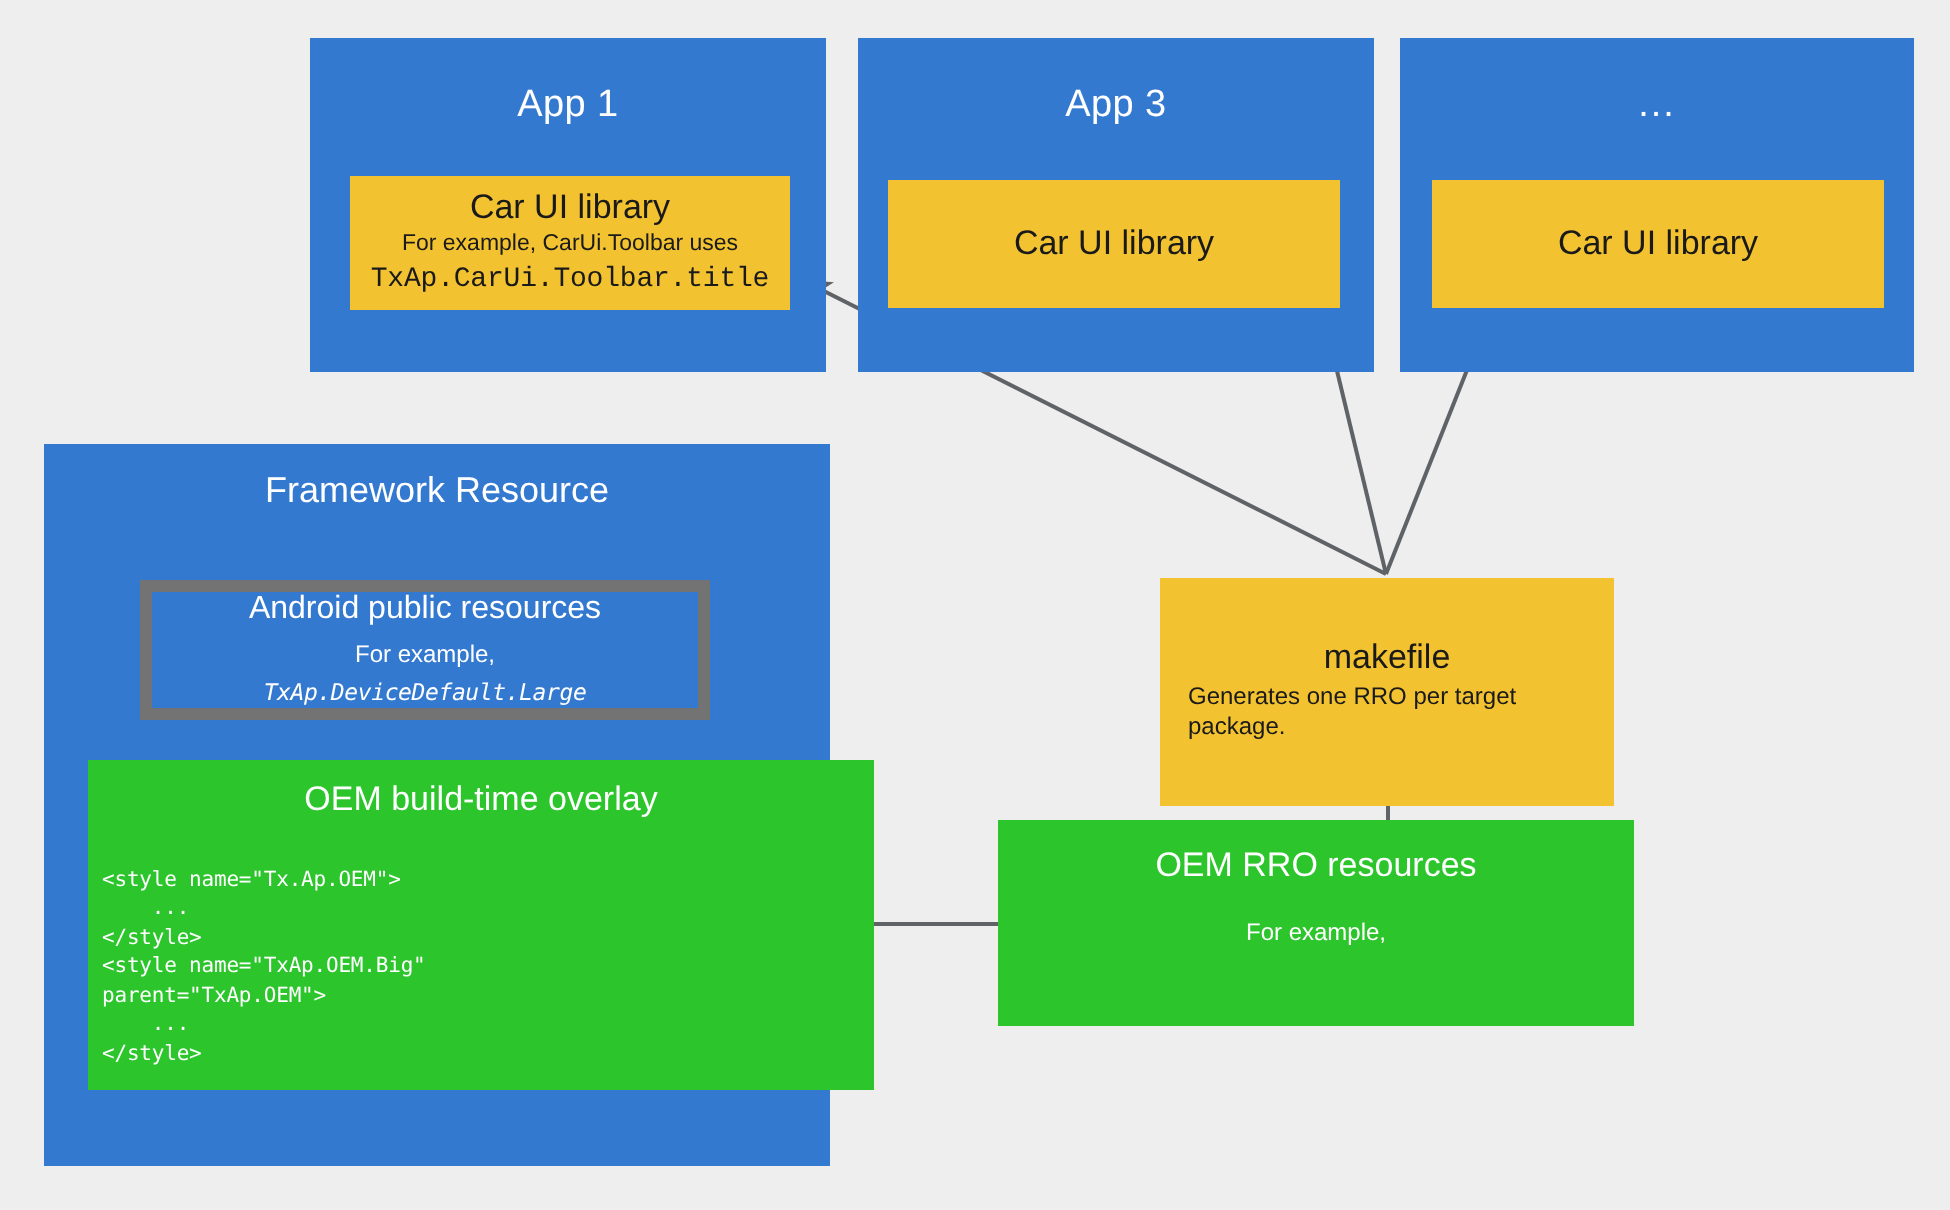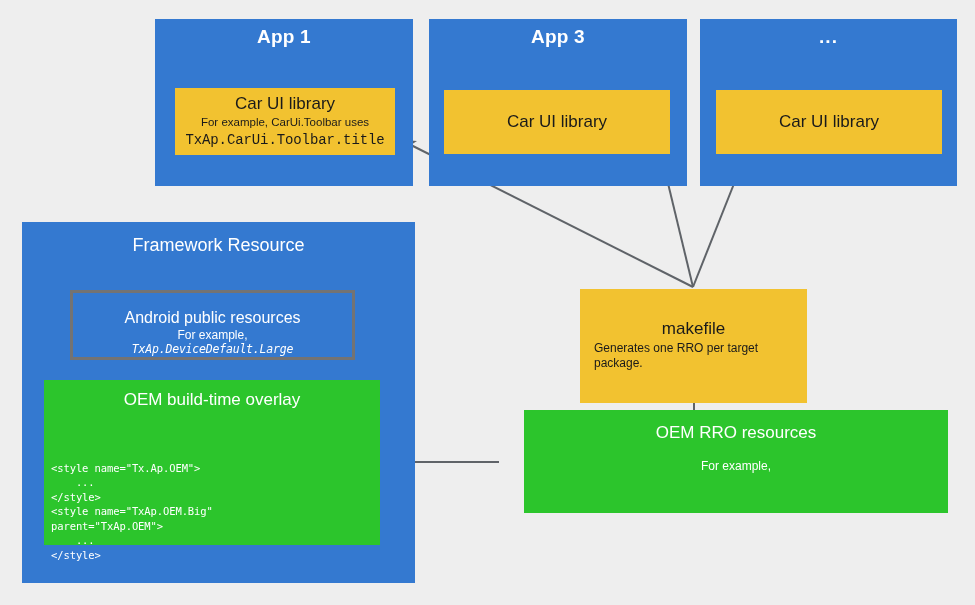--- a/index.html
+++ b/index.html
@@ -30,34 +30,34 @@
     background: #f2c230;
     color: #1a1a1a;
     justify-content: center;
   }
   .green-box {
     background: #2cc52c;
     color: #ffffff;
   }
   .outline-box {
     background: transparent;
-    border: 3px solid #737373;
+    border: 6px solid #737373;
     color: #ffffff;
-    justify-content: flex-end;
+    justify-content: space-between;
   }
 
   
   .app1  { left: 155px; top: 19px;  width: 258px; height: 167px; }
   .app2  { left: 429px; top: 19px;  width: 258px; height: 167px; }
   .appn  { left: 700px; top: 19px;  width: 257px; height: 167px; }
 
   .app-title {
-    margin-top: 8px;
+    margin-top: 24px;
     font-size: 19px;
-    font-weight: 700;
+    font-weight: 400;
     letter-spacing: .2px;
     line-height: 1.1;
   }
   .app-title.dots { font-size: 19px; letter-spacing: 1px; }
 
   .carui1 { left: 175px; top: 88px;  width: 220px; height: 67px; }
   .carui2 { left: 444px; top: 90px;  width: 226px; height: 64px; }
   .caruin { left: 716px; top: 90px;  width: 226px; height: 64px; }
 
   .carui-title {
@@ -87,21 +87,21 @@
   .android-pub-title { font-size: 16px; line-height: 1.15; }
   .android-pub-sub  { font-size: 12px; line-height: 1.25; margin-top: 1px; }
   .android-pub-code {
     font-family: "DejaVu Sans Mono", "Liberation Mono", monospace;
     font-size: 11.5px;
     line-height: 1.2;
     letter-spacing: -.2px;
     font-style: italic;
   }
 
-  .oem-overlay { left: 44px; top: 380px; width: 336px; height: 165px; gap: 28px; }
+  .oem-overlay { left: 44px; top: 380px; width: 393px; height: 165px; }
   .oem-overlay-title {
     margin-top: 11px;
     font-size: 17px;
     line-height: 1.1;
   }
   .oem-overlay-code {
     align-self: flex-start;
     margin: 23px 0 0 7px;
     font-family: "DejaVu Sans Mono", "Liberation Mono", monospace;
     font-size: 10.5px;
@@ -116,21 +116,21 @@
   .makefile-title { font-size: 17px; line-height: 1.1; }
   .makefile-sub {
     font-size: 12px;
     line-height: 1.3;
     text-align: left;
     margin-top: 2px;
     padding: 0 14px;
   }
 
   
-  .oem-rro { left: 499px; top: 410px; width: 424px; height: 103px; margin-left: 25px; }
+  .oem-rro { left: 499px; top: 410px; width: 318px; height: 103px; }
   .oem-rro-title {
     margin-top: 14px;
     font-size: 17px;
     line-height: 1.1;
   }
   .oem-rro-sub {
     margin-top: 16px;
     font-size: 12px;
     line-height: 1.3;
     text-align: center;

